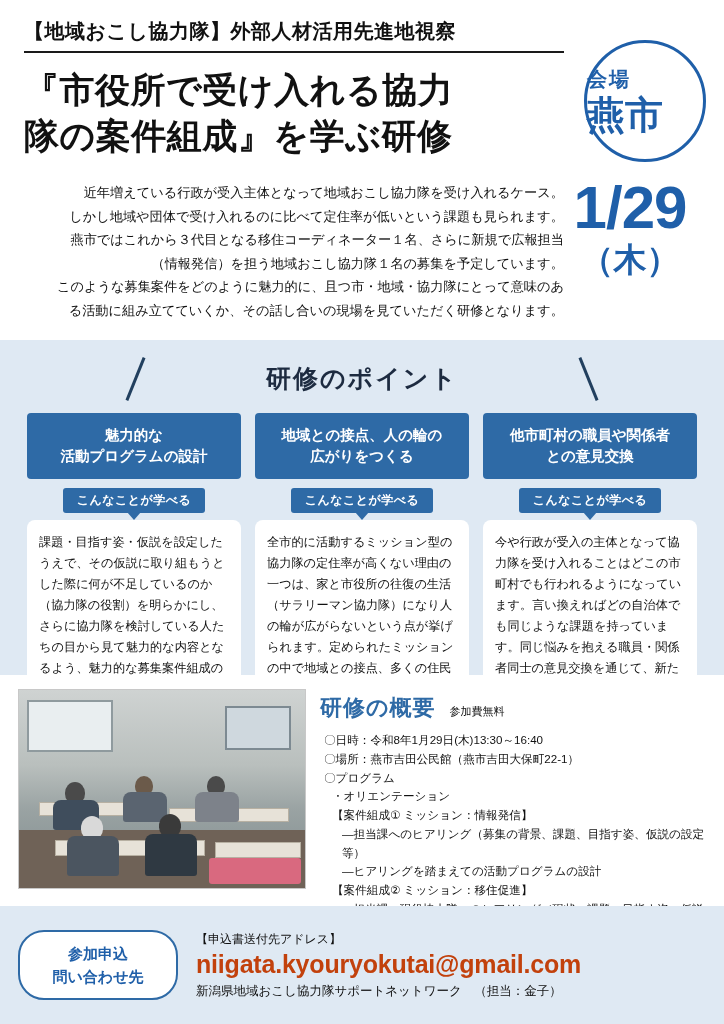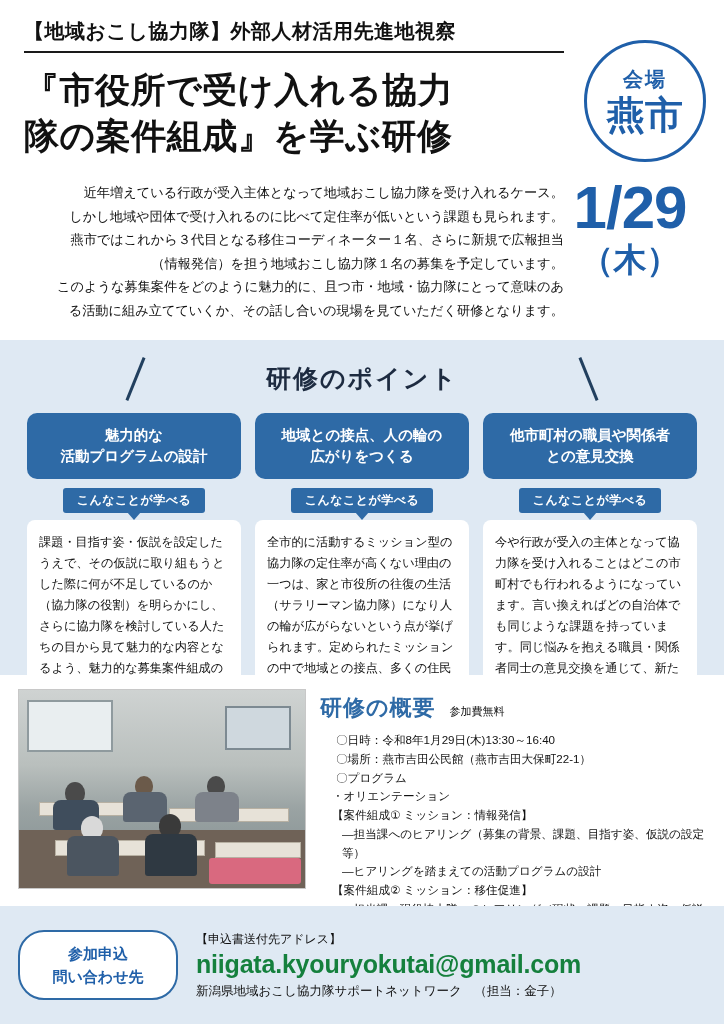--- a/index.html
+++ b/index.html
@@ -49,21 +49,21 @@
 
   
   .venue {
     position: absolute;
     top: 40px; right: 18px;
     width: 122px; height: 122px;
     border-radius: 50%;
     border: 3px solid #1f5fa9;
     background: #ffffff;
     display: flex; flex-direction: column;
-    align-items: center; justify-content: center;
+    justify-content: center;
     color: #1f5fa9;
   }
   .venue-label { font-size: 20px; font-weight: bold; letter-spacing: 2px; }
   .venue-city { font-size: 38px; font-weight: bold; line-height: 1.1; margin-top: 2px; }
   .date-big {
     position: absolute;
     top: 178px; right: 14px;
     width: 160px;
     text-align: center;
     font-size: 60px;
@@ -105,21 +105,21 @@
     top: 2px;
   }
   .slash.left { left: 118px; transform: rotate(22deg); }
   .slash.right { right: 118px; transform: rotate(-22deg); }
 
   .cards { display: flex; gap: 14px; justify-content: center; margin-top: 6px; }
   .card { width: 214px; }
   .card-head {
     background: #2e6aa6;
     color: #fff;
-    border-radius: 10px;
+    border-radius: 4px;
     text-align: center;
     font-size: 14.5px;
     font-weight: bold;
     line-height: 1.45;
     padding: 12px 8px;
     min-height: 62px;
     display: flex; align-items: center; justify-content: center;
   }
   .ribbon-wrap { display: flex; justify-content: center; margin: 9px 0 7px 0; text-align: center; }
   .ribbon {
@@ -179,21 +179,21 @@
   .photo .d4 { left:196px; top:152px; width:86px; height:16px; }
   .photo .pr { position:absolute; border-radius:50% 50% 45% 45%; }
   .photo .body { position:absolute; border-radius:8px 8px 3px 3px; }
   .photo .pink { position:absolute; left:190px; top:168px; width:92px; height:26px; background:#d9697f; border-radius:3px; }
 
   .detail-col { flex: 1; padding-top: 4px; }
   .detail-title-row { display: flex; align-items: baseline; gap: 14px; }
   .detail-title { font-size: 22px; font-weight: bold; color: #2e6aa6; letter-spacing: 1px; }
   .detail-free { font-size: 11px; color: #111; }
   .detail-list { margin-top: 8px; font-size: 11.6px; line-height: 1.62; color: #111; }
-  .detail-list .l0 { margin-left: 16px; }
+  .detail-list .l0 { margin-left: 4px; }
   .detail-list .l1 { margin-left: 12px; }
   .detail-list .l2 { margin-left: 22px; }
 
   
   .footer {
     position: absolute;
     left: 0; right: 0; bottom: 0;
     height: 118px;
     background: #dfe9f3;
     display: flex;
@@ -209,21 +209,21 @@
     color: #1f5fa9;
     text-align: center;
     font-size: 15px;
     font-weight: bold;
     line-height: 1.55;
     padding: 10px 0;
     flex: none;
   }
   .contact-main { flex: 1; }
   .contact-label { font-size: 12px; color: #111; }
-  .contact-mail { font-size: 25px; font-weight: bold; color: #15803d; letter-spacing: -0.2px; margin: 2px 0 4px 0; }
+  .contact-mail { font-size: 25px; font-weight: bold; color: #c2410c; letter-spacing: -0.2px; margin: 2px 0 4px 0; }
   .contact-org { font-size: 12.5px; color: #111; }
 </style>
 </head>
 <body>
 
 <div class="page">
 
   <div class="header">
     <div class="hdr-kicker">【地域おこし協力隊】外部人材活用先進地視察</div>
     <div class="hdr-title">

